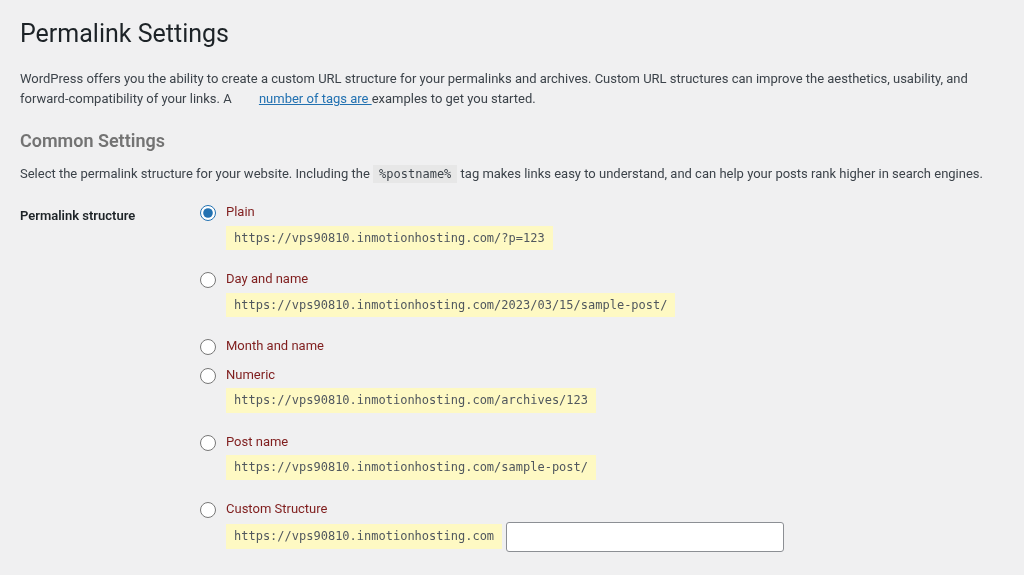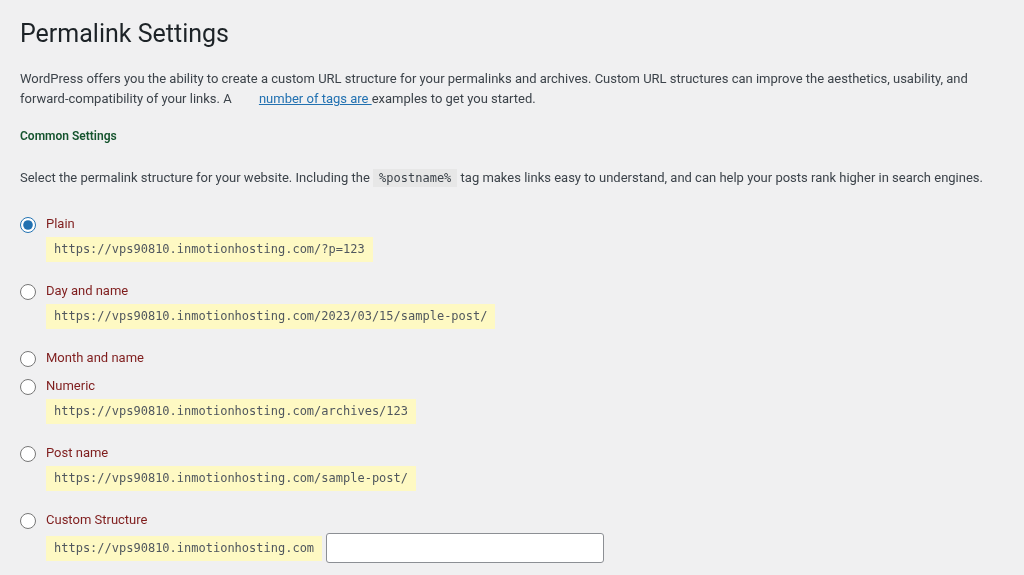--- a/index.html
+++ b/index.html
@@ -15,41 +15,41 @@
       font-size: 13px;
       line-height: 1.4;
     }
     h1 {
       font-size: 25px;
       font-weight: 400;
       color: #1d2327;
       margin-bottom: 18px;
     }
     h2 {
-      font-size: 12px;
+      font-size: 18px;
       font-weight: 600;
-      color: #14532d;
+      color: #737373;
       margin-top: 20px;
-      margin-bottom: 24px;
+      margin-bottom: 12px;
     }
     .intro {
       font-size: 13px;
       color: #3c434a;
       line-height: 1.5;
       margin-bottom: 8px;
     }
     .intro a {
       color: #2271b1;
       text-decoration: underline;
       margin-left: 24px;
     }
     .subtext {
       font-size: 13px;
       color: #3c434a;
-      margin-bottom: 28px;
+      margin-bottom: 20px;
     }
     code.tag-inline {
       background: #e7e7e7;
       padding: 2px 6px;
       font-family: Consolas, Monaco, monospace;
       font-size: 12px;
     }
     .form-table {
       width: 100%;
       margin-top: 20px;
@@ -125,20 +125,21 @@
 </p>
 
 <h2>Common Settings</h2>
 
 <p class="subtext">
   <span>Select the permalink structure for your website. Including the </span><code class="tag-inline">%postname%</code><span> tag makes links easy to understand, and can help your posts rank higher in search engines.</span>
 </p>
 
 <div class="form-table">
   <div class="form-row">
+    <div class="form-label-col">Permalink structure</div>
     <div class="form-content-col">
 
       <div class="radio-option">
         <input type="radio" name="permalink" checked="" style="">
         <div class="radio-option-content">
           <span class="radio-option-label">Plain</span>
           <span class="url-example">https://vps90810.inmotionhosting.com/?p=123</span>
         </div>
       </div>
 

